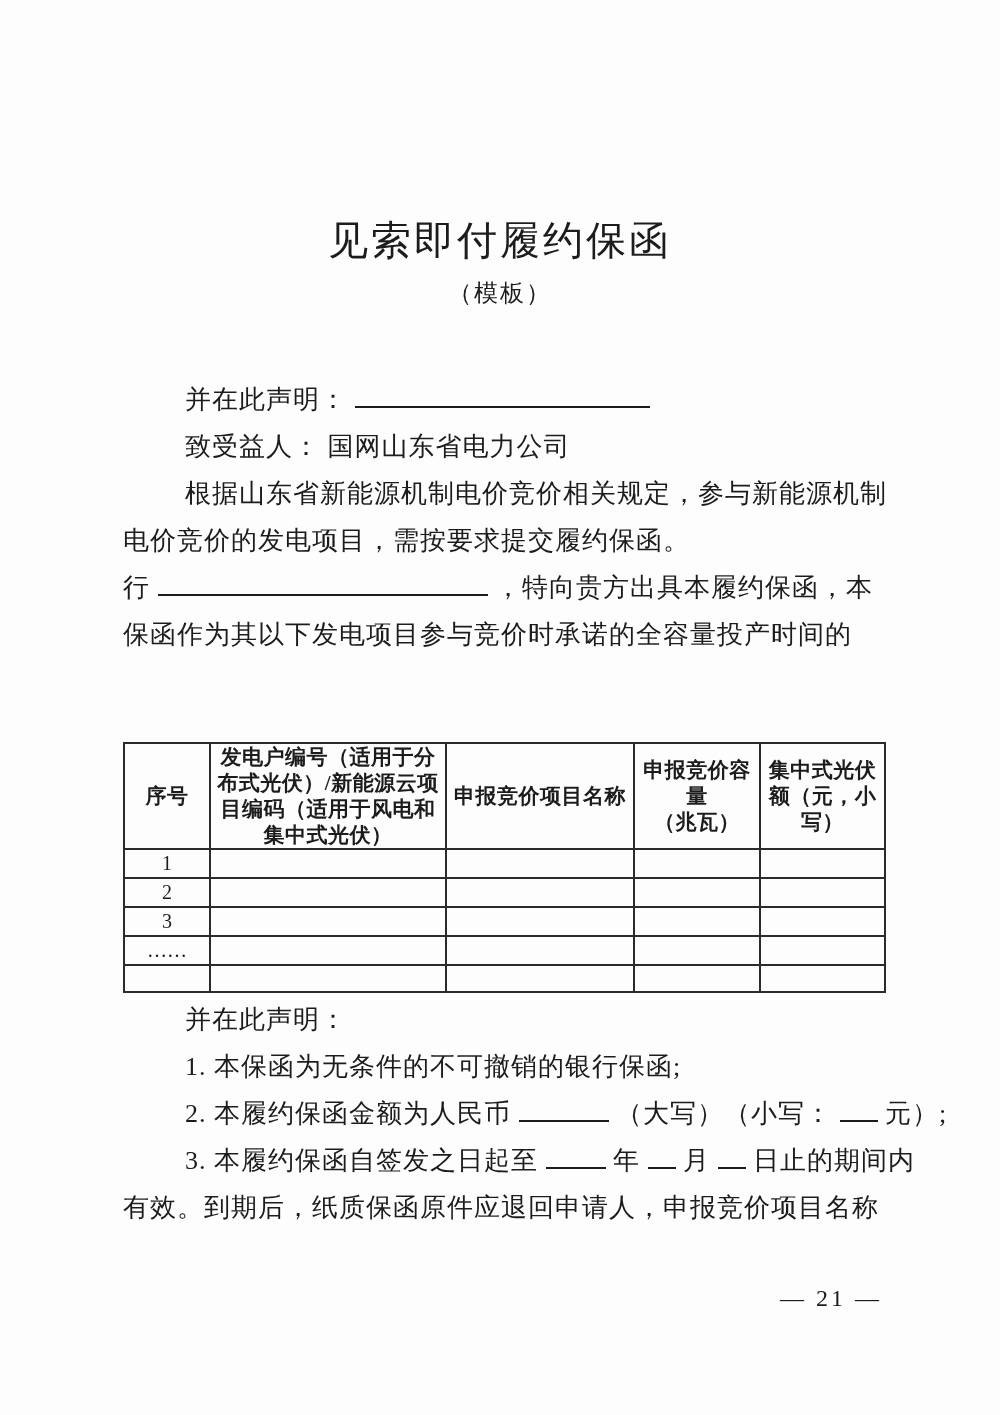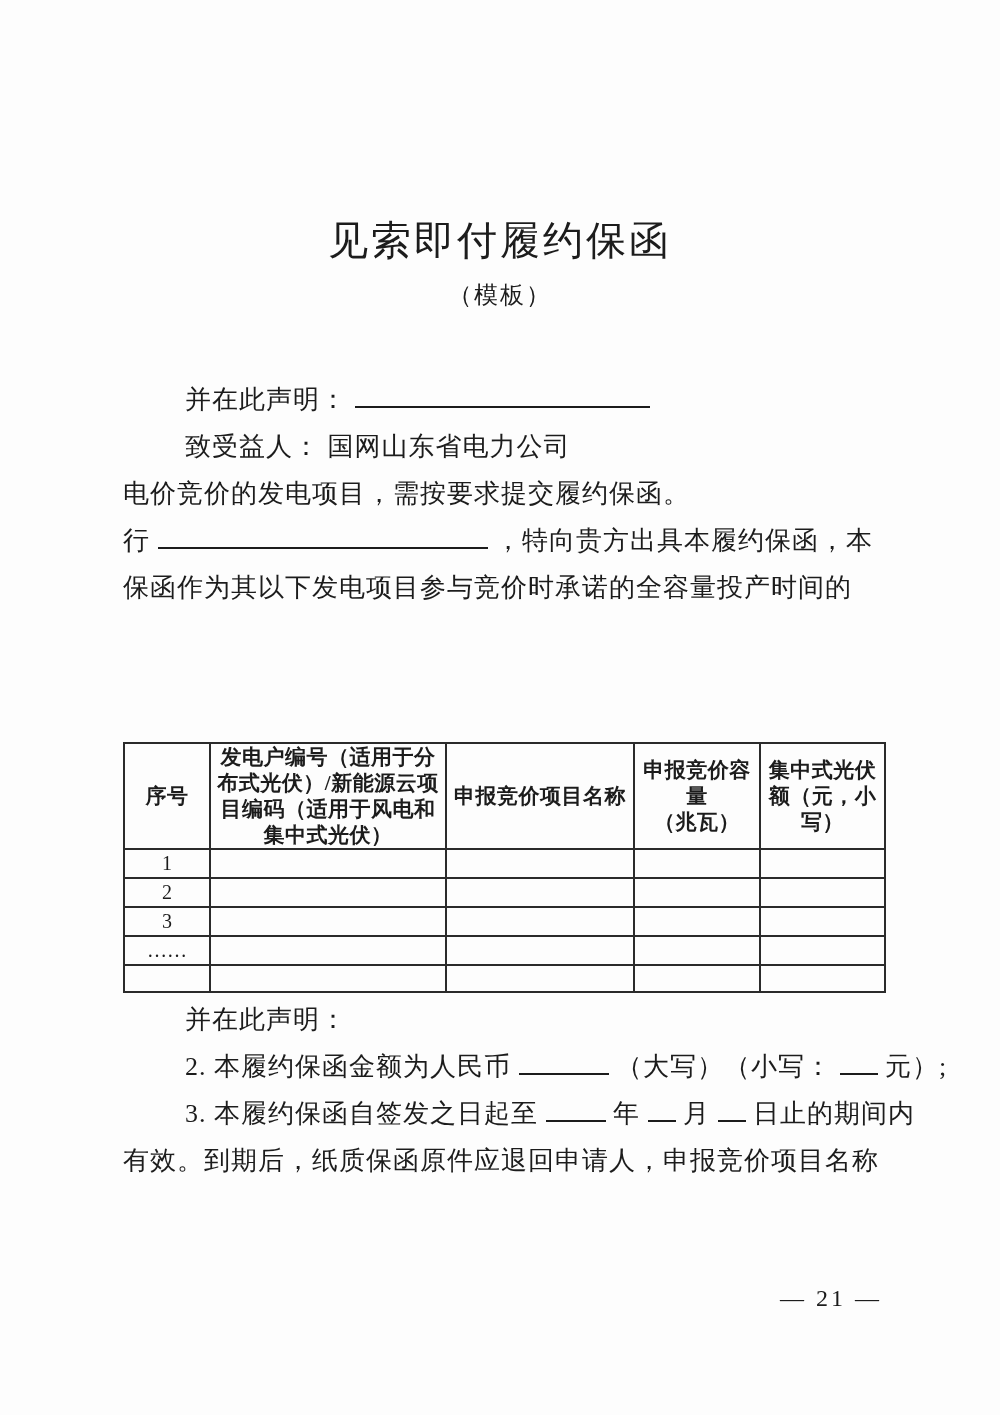--- a/index.html
+++ b/index.html
@@ -24,20 +24,21 @@
     letter-spacing: 3px;
     line-height: 48px;
   }
   .doc-subtitle {
     position: absolute;
     top: 280px; left: 0; width: 100%;
     text-align: center;
     font-size: 24px;
     letter-spacing: 2px;
     line-height: 30px;
+    font-family: Liberation Mono, monospace;
   }
   .body-block {
     position: absolute;
     left: 123px; top: 376px; width: 765px;
     font-size: 26px;
     letter-spacing: 1px;
   }
   .decl-block {
     position: absolute;
     left: 123px; top: 996px; width: 765px;
@@ -115,20 +116,21 @@
 
   <div class="body-block">
     <div class="line indent">
       <span>并在此声明：</span>
       <span class="blank w295"></span>
     </div>
     <div class="line indent">
       <span>致受益人：</span>
       <span>国网山东省电力公司</span>
     </div>
+    <div class="line indent">根据山东省新能源机制电价竞价相关规定，参与新能源机制</div>
     <div class="line">电价竞价的发电项目，需按要求提交履约保函。</div>
     <div class="line">
       <span>行</span>
       <span class="blank w330"></span>
       <span>，特向贵方出具本履约保函，本</span>
     </div>
     <div class="line">保函作为其以下发电项目参与竞价时承诺的全容量投产时间的</div>
   </div>
 
   <div class="table-block">
@@ -191,20 +193,21 @@
           <td></td>
           <td></td>
           <td></td>
         </tr>
       </tbody>
     </table>
   </div>
 
   <div class="decl-block">
     <div class="line indent">并在此声明：</div>
+    <div class="line indent">1. 本保函为无条件的不可撤销的银行保函;</div>
     <div class="line indent">
       <span>2. 本履约保函金额为人民币</span>
       <span class="blank w90"></span>
       <span>（大写）（小写：</span>
       <span class="blank w38"></span>
       <span>元）;</span>
     </div>
     <div class="line indent">
       <span>3. 本履约保函自签发之日起至</span>
       <span class="blank w60"></span>

